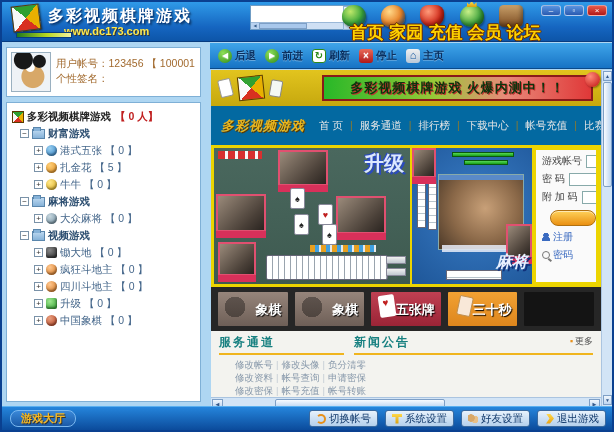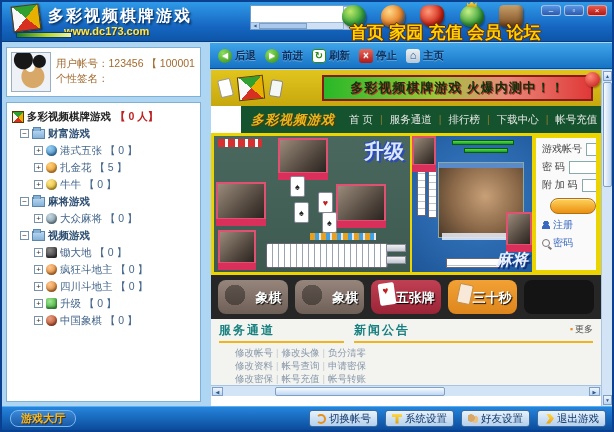--- a/index.html
+++ b/index.html
@@ -96,35 +96,35 @@
 
 
 .pbanner{height:36px;background:linear-gradient(#e2c41e,#c6a80e);display:flex;align-items:center;padding:0 8px;gap:6px;flex:none;}
 .banner-cube{width:26px;height:24px;transform:rotate(-6deg);}
 .banner-card{width:13px;height:18px;background:#fff;border:1px solid #999;border-radius:2px;transform:rotate(-14deg);}
 .banner-tile{width:12px;height:17px;background:#f4f8f4;border:1px solid #888;border-radius:2px;transform:rotate(10deg);}
 .headline-box{flex:1;margin-left:34px;height:26px;border:2px solid #8a1a1a;background:linear-gradient(90deg,#28b828,#9ac838 42%,#e88a7a 68%,#e03838);display:flex;align-items:center;justify-content:center;}
 .headline{font-size:13px;font-weight:bold;color:#0c330c;letter-spacing:1px;text-shadow:1px 1px 0 #c03030;white-space:nowrap;overflow:hidden;}
 
 
-.pnav{height:27px;background:#14532d;display:flex;align-items:center;padding:0 10px;flex:none;overflow:hidden;margin-left:30px;}
+.pnav{height:39px;background:#0369a1;display:flex;align-items:center;padding:0 10px;flex:none;overflow:hidden;}
 .pnav-logo{font-size:13px;font-weight:bold;font-style:italic;color:#eab61e;text-shadow:1px 1px 0 #5a3a00;letter-spacing:1px;white-space:nowrap;margin-right:14px;}
 .pnav-items{display:flex;align-items:center;white-space:nowrap;}
 .pnav-item{color:#e6e6e6;font-size:10.5px;cursor:pointer;}
 .pnav-item+.pnav-item::before{content:"|";color:#8a7a30;margin:0 7px;}
 
 
 .screens{height:142px;background:#ecd400;padding:3px;display:flex;gap:2px;flex:none;}
 .game{position:relative;overflow:hidden;flex:none;}
 .game-left{width:196px;background:linear-gradient(#4a685e,#3e5a50);}
 .game-right{width:120px;background:radial-gradient(circle at 55% 45%,#3a7ec8,#1e5698);}
 .cam{position:absolute;border:2px solid #e05070;background:linear-gradient(135deg,#9a8a7a,#4a4038 70%,#2a2420);}
 .cam .nb{position:absolute;left:-2px;right:-2px;bottom:-8px;height:7px;background:#d8305a;}
 .gtitle-left{position:absolute;right:6px;top:2px;font-size:20px;font-weight:bold;color:#dce8ff;text-shadow:2px 2px 0 #2a4ac0,-1px -1px 0 #2a4ac0;}
-.gtitle-right{position:absolute;right:4px;bottom:1px;font-size:16px;font-weight:bold;font-style:italic;color:#e8f0ff;text-shadow:2px 2px 0 #10307a;}
+.gtitle-right{position:absolute;right:4px;bottom:11px;font-size:16px;font-weight:bold;font-style:italic;color:#e8f0ff;text-shadow:2px 2px 0 #10307a;}
 .card{position:absolute;width:15px;height:21px;background:#fff;border:1px solid #889;border-radius:2px;font-size:9px;text-align:center;line-height:20px;}
 .card.red::before{content:"♥";color:#c02020;} .card.blk::before{content:"♠";color:#222;}
 .fan{position:absolute;left:52px;bottom:4px;width:122px;height:25px;background:repeating-linear-gradient(90deg,#fff 0 5px,#9aa4ae 5px 6px);border:1px solid #667;border-radius:2px;}
 .chiprow{position:absolute;left:4px;top:3px;width:44px;height:8px;background:repeating-linear-gradient(90deg,#d83030 0 7px,#f8f8f8 7px 10px);}
 .minibtn{position:absolute;width:20px;height:8px;background:linear-gradient(#f0f0f0,#c0c8d0);border:1px solid #889;}
 .dotrow{position:absolute;left:96px;bottom:32px;width:66px;height:7px;background:repeating-linear-gradient(90deg,#e8a020 0 5px,#40a0e0 5px 9px,#e8e8e8 9px 11px);}
 .tilecol{position:absolute;width:9px;background:repeating-linear-gradient(#fff 0 6px,#b8c4cc 6px 7px);border:1px solid #667;}
 .greenbar{position:absolute;height:5px;background:linear-gradient(#58d858,#18a018);border:1px solid #0a5a0a;}
 .bigcam{position:absolute;left:26px;top:26px;width:86px;height:76px;border:1px solid #8aa;background:
  linear-gradient(#5a8ac8 0 5px,transparent 5px),
@@ -135,21 +135,21 @@
 .lrow label{font-size:10px;color:#444;flex:none;}
 .lrow input{width:34px;height:13px;border:1px solid #8aa;background:#fff;font-size:9px;}
 .login-btn{width:46px;height:16px;margin:2px 0 0 8px;border:1px solid #b07010;border-radius:8px;background:linear-gradient(#ffd25a,#ea9012);cursor:pointer;box-shadow:inset 0 1px 0 #fff8;}
 .llink{display:flex;align-items:center;gap:3px;font-size:10px;color:#3a6ac0;cursor:pointer;white-space:nowrap;}
 .li-person{width:8px;height:8px;background:radial-gradient(circle at 50% 28%,#3a6ac0 2.5px,transparent 3px),radial-gradient(circle at 50% 95%,#3a6ac0 4px,transparent 4.5px);}
 .li-magnifier{width:8px;height:8px;border:1.5px solid #777;border-radius:50%;position:relative;}
 .li-magnifier::after{content:"";position:absolute;right:-3px;bottom:-2px;width:4px;height:1.5px;background:#777;transform:rotate(40deg);}
 
 
 .tiles{height:44px;background:#262626;display:flex;gap:7px;padding:5px 7px;flex:none;}
-.tile{position:relative;flex:1;border-radius:8px;overflow:hidden;cursor:pointer;}
+.tile{position:relative;flex:1;border-radius:1px;overflow:hidden;cursor:pointer;}
 .tile-lbl{position:absolute;right:6px;top:9px;font-size:13px;font-weight:bold;color:#fff;text-shadow:1px 1px 1px #000;}
 .tile-xiangqi{background:linear-gradient(#96857b,#6e5f57);}
 .tile-xiangqi::before{content:"";position:absolute;left:4px;top:2px;width:26px;height:26px;background:radial-gradient(circle,rgba(0,0,0,.35) 55%,transparent 56%);}
 .tile-wuzhang{background:linear-gradient(#c04052,#9a2436);}
 .tile-card{position:absolute;left:8px;top:3px;width:16px;height:22px;background:#fff;border-radius:2px;transform:rotate(-8deg);}
 .tile-card::before{content:"♥";color:#c02020;font-size:10px;position:absolute;left:4px;top:2px;}
 .tile-sanshimiao{background:linear-gradient(#f2a133,#dd861d);}
 .tile-card2{position:absolute;left:10px;top:4px;width:14px;height:20px;background:#f8e8d8;border:1px solid #c09050;border-radius:2px;transform:rotate(12deg);}
 .tile-dark{background:#141414;}
 

